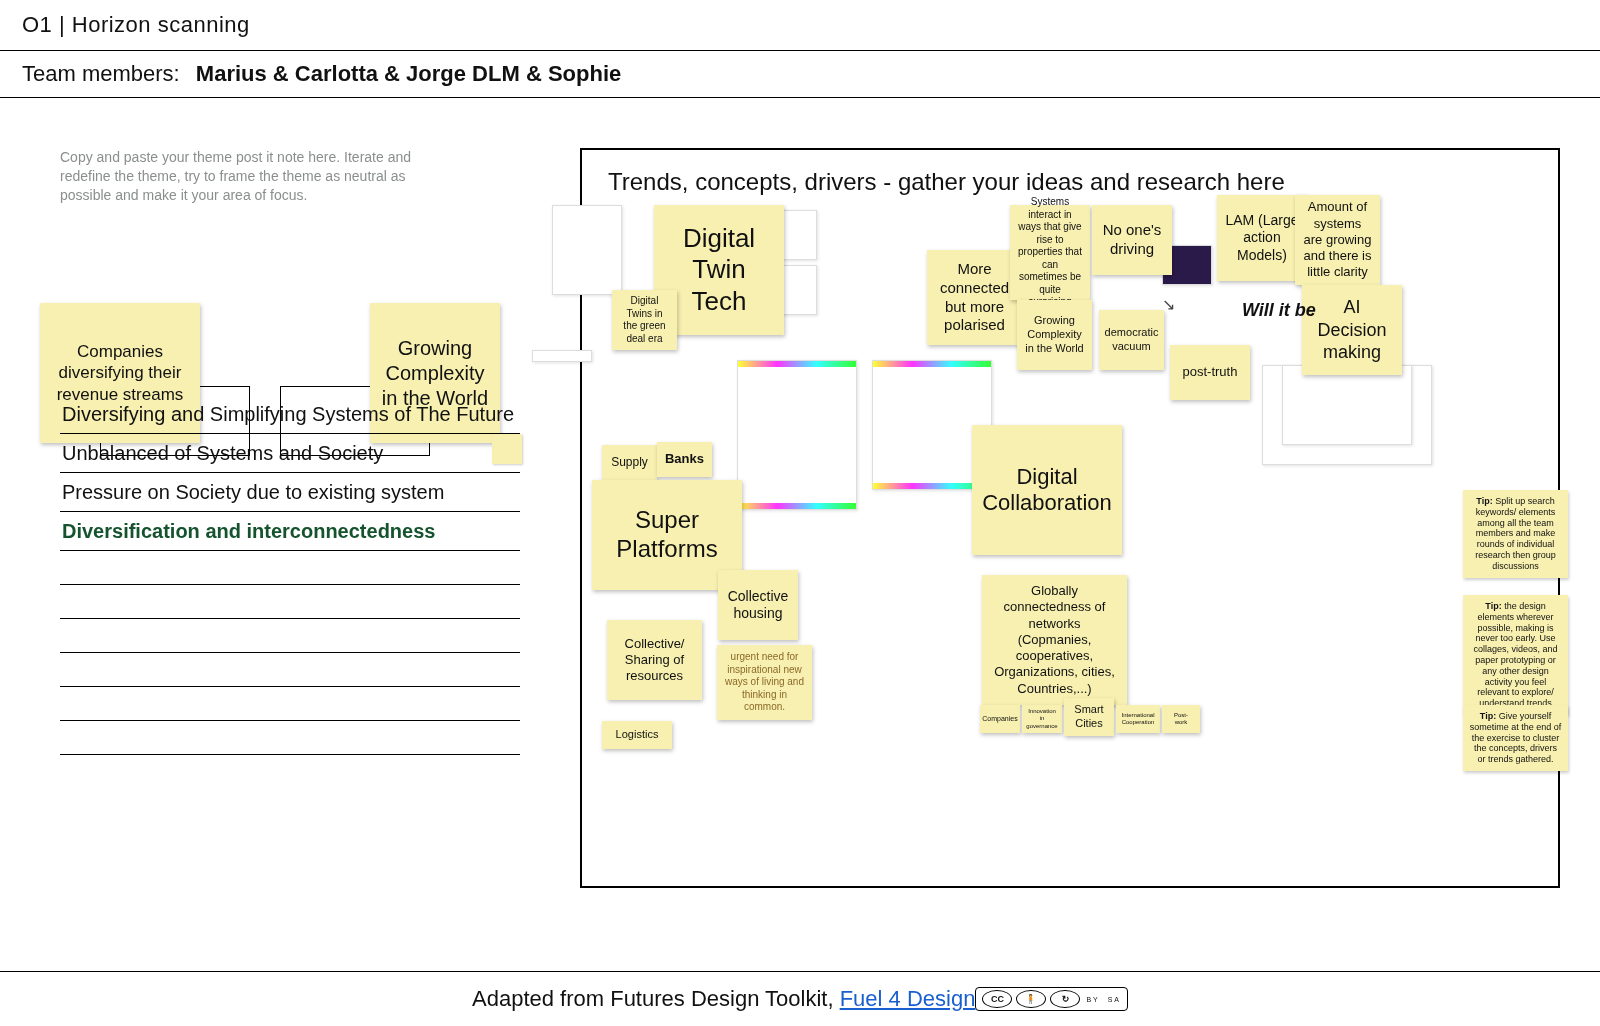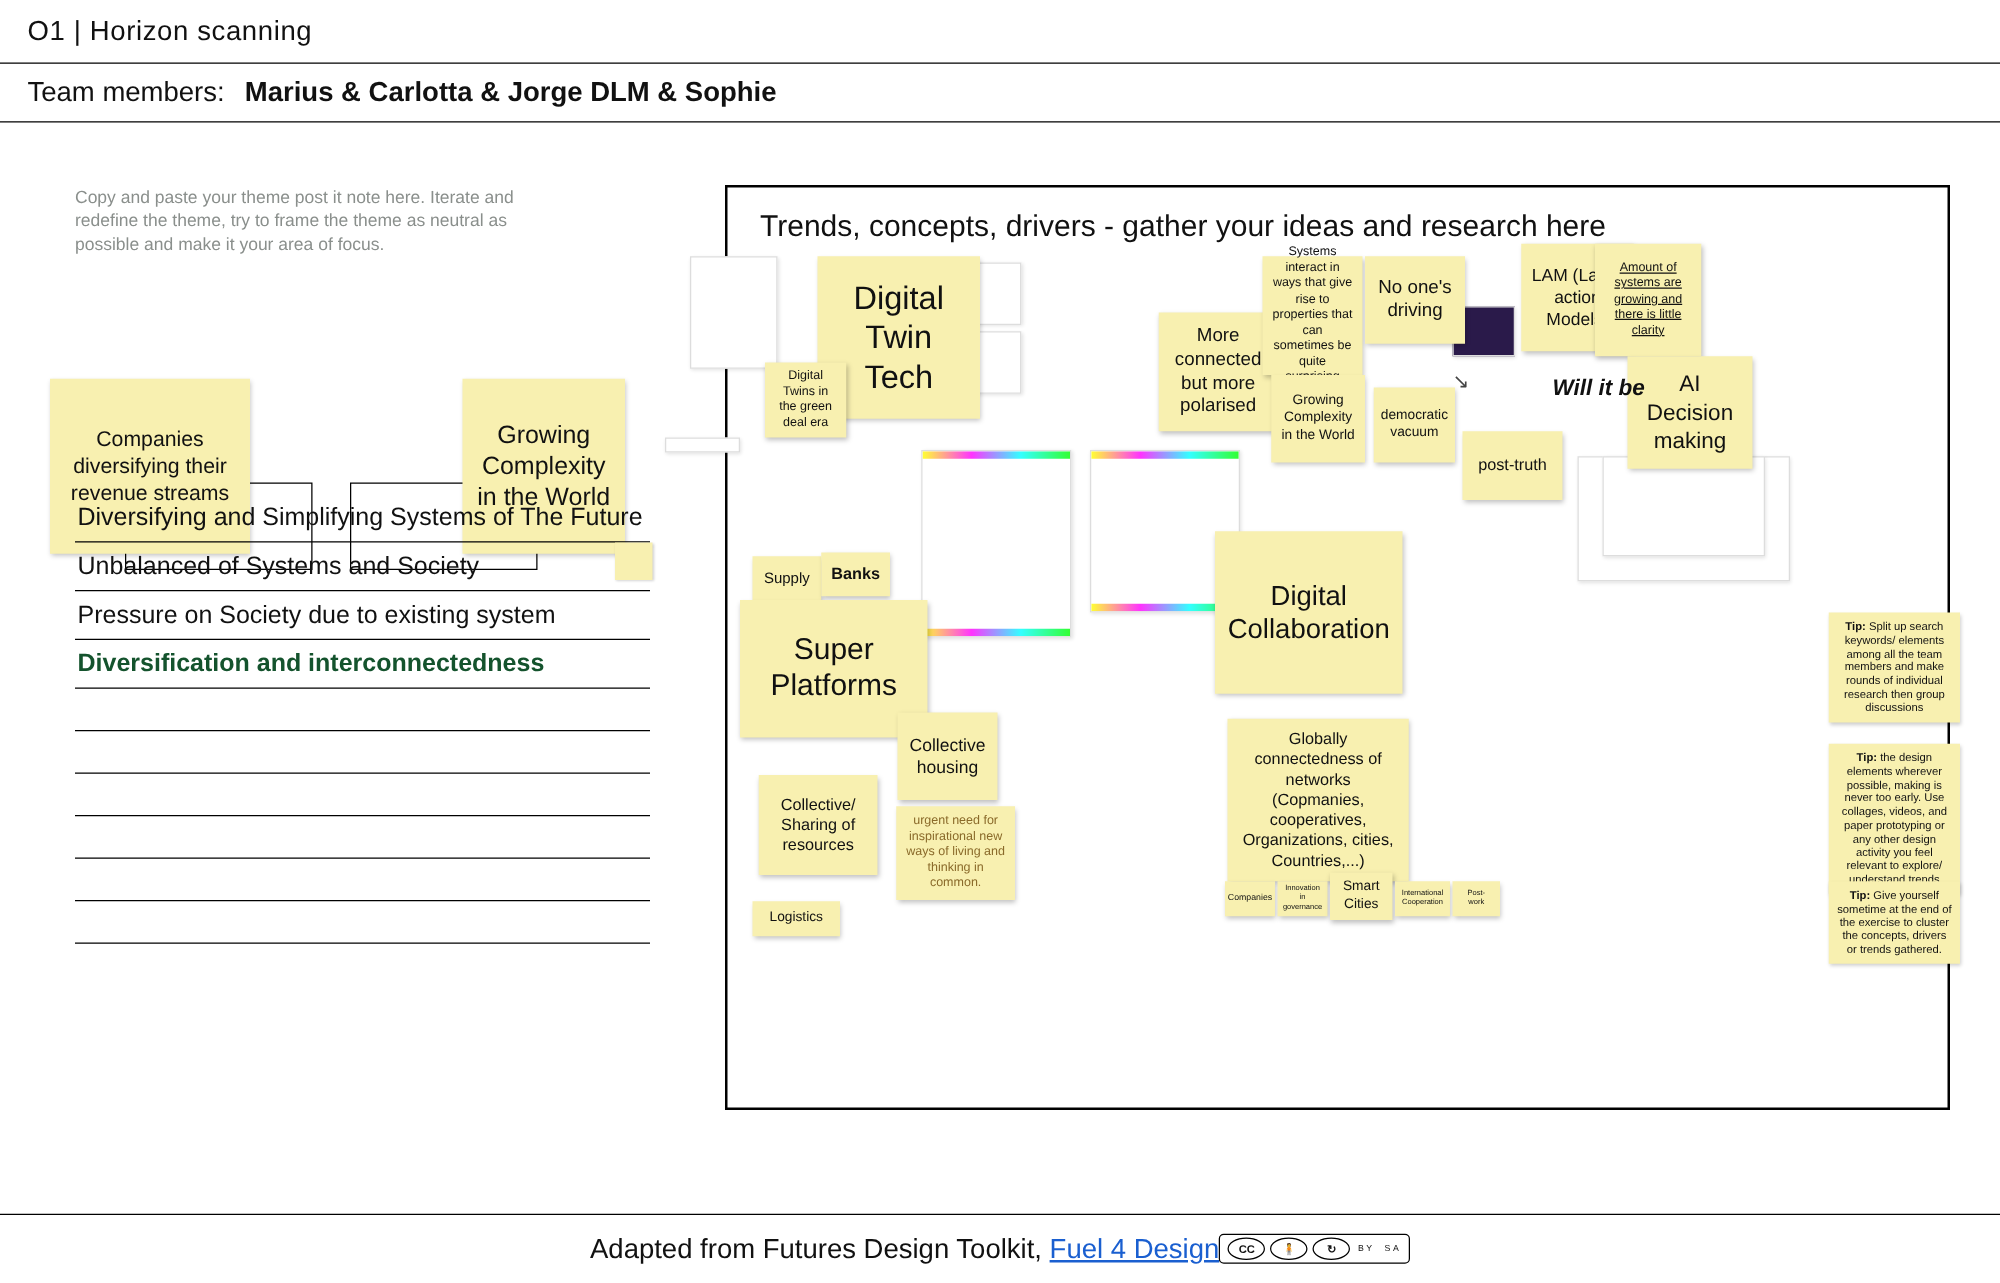--- a/index.html
+++ b/index.html
@@ -244,21 +244,21 @@
       </div>
     <div class="note" style="left:435px;top:150px;width:75px;height:70px;font-size:11px;">
         <span>Growing Complexity in the World</span>
       </div>
     <div class="note" style="left:517px;top:160px;width:65px;height:60px;font-size:11px;">
         <span>democratic vacuum</span>
       </div>
     <div class="note" style="left:635px;top:45px;width:90px;height:86px;font-size:14px;">
         <span>LAM (Large action Models)</span>
       </div>
-    <div class="note" style="left:694px;top:45px;width:85px;height:90px;font-size:10px;text-decoration:underline;">
+    <div class="note" style="left:713px;top:45px;width:85px;height:90px;font-size:13px;">
         <span>Amount of systems are growing and there is little clarity</span>
       </div>
     <div class="note" style="left:720px;top:135px;width:100px;height:90px;font-size:18px;">
         <span>AI Decision making</span>
       </div>
     <div class="note" style="left:588px;top:195px;width:80px;height:55px;font-size:13px;">
         <span>post-truth</span>
       </div>
     <span class="cursive" style="left:660px;top:150px;">Will it be</span>
     <span class="arrow" style="left:580px;top:145px;">↘</span>

